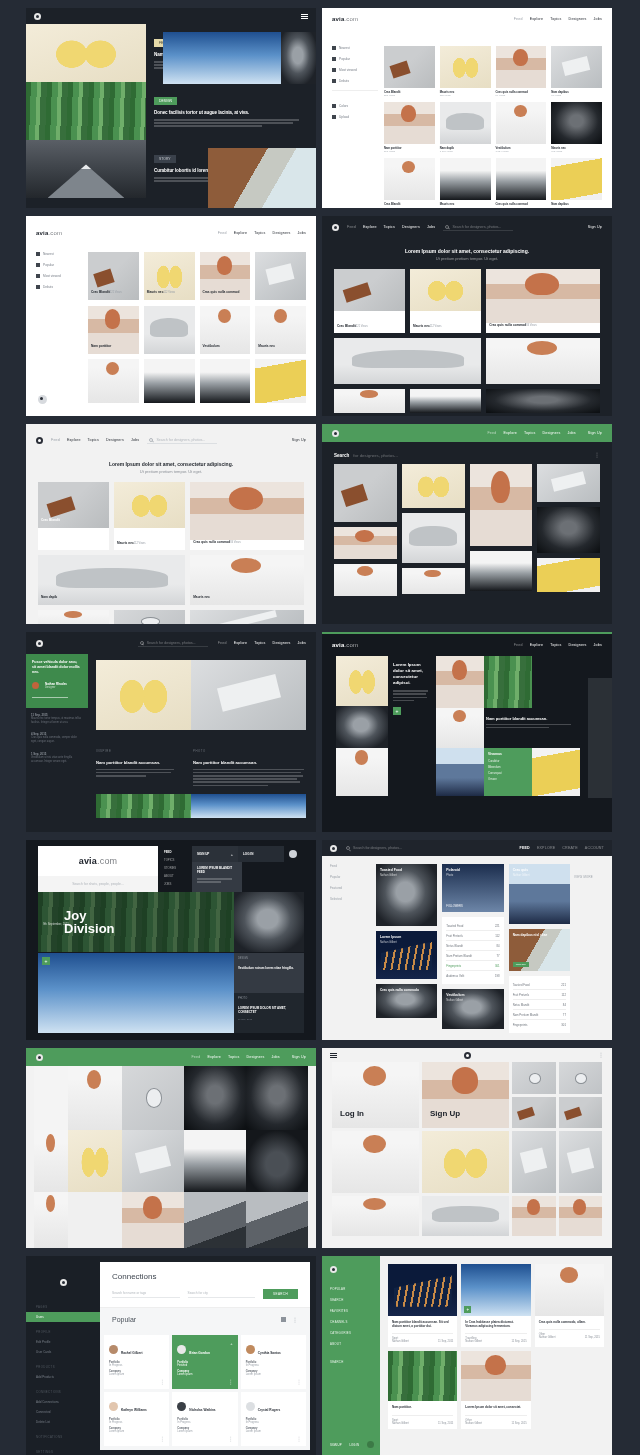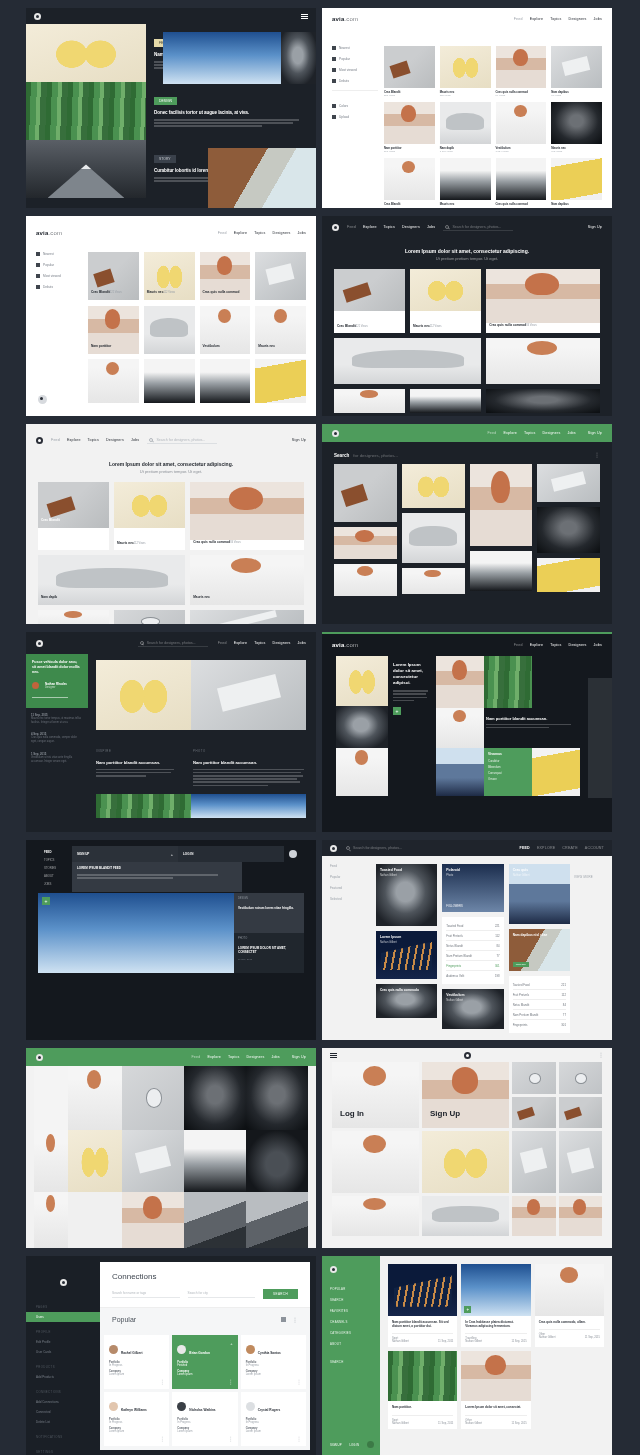--- a/index.html
+++ b/index.html
@@ -740,20 +740,30 @@
           </div>
           <div class="ph ph-yellowcoat" style="width:50%"></div>
         </div>
       </div>
     </div>
     <div style="position:absolute;right:0;top:46px;width:24px;height:120px;background:#2b3036"></div>
   </div>
 
   <div class="screen darker">
     <div style="display:flex;height:52px;padding:6px 12px 0">
+      <div style="width:120px;background:#fff;display:flex;flex-direction:column">
+        <div style="flex:1;display:flex;align-items:center;justify-content:center">
+          <span class="wordmark t-dark" style="font-size:9px">
+            <span>avia</span><span class="tld">.com</span>
+          </span>
+        </div>
+        <div style="height:16px;background:#f4f4f4;display:flex;align-items:center;justify-content:center;font-size:3.4px;color:#b0b5bb">
+          <span>Search for shots, people, people...</span>
+        </div>
+      </div>
       <div style="width:34px;padding:4px 0 0 6px">
         <span style="display:block;font-size:2.8px;color:#fff;font-weight:700;margin-bottom:4px">FEED</span>
         <span style="display:block;font-size:2.8px;color:rgba(255,255,255,.55);margin-bottom:4px">TOPICS</span>
         <span style="display:block;font-size:2.8px;color:rgba(255,255,255,.55);margin-bottom:4px">STORIES</span>
         <span style="display:block;font-size:2.8px;color:rgba(255,255,255,.55);margin-bottom:4px">ABOUT</span>
         <span style="display:block;font-size:2.8px;color:rgba(255,255,255,.55)">JOBS</span>
       </div>
       <div style="flex:1;display:flex;flex-direction:column">
         <div style="display:flex;height:16px">
           <div style="flex:1;background:#2b3139;display:flex;align-items:center;justify-content:space-between;padding:0 5px">
@@ -771,20 +781,31 @@
           <div style="flex:1;background:#343a43;padding:4px 5px">
             <span style="display:block;font-size:3px;color:#fff;font-weight:700">LOREM IPSUM BLANDIT FEED</span>
             <div class="body-lines t-white" style="margin-top:4px">
                 <i style="width:88%"></i>
                 <i style="width:60%"></i>
               </div>
           </div>
           <div style="width:62px"></div>
         </div>
       </div>
+    </div>
+    <div style="display:flex;padding:0 12px;height:60px">
+      <div class="ph ph-bamboo" style="flex:1;position:relative;display:flex;align-items:center">
+        <div style="position:absolute;inset:0;background:rgba(10,14,18,.45)"></div>
+        <div style="position:relative;padding-left:26px">
+          <span style="display:block;font-size:13px;font-weight:700;color:#fff;line-height:1">Joy</span>
+          <span style="display:block;font-size:13px;font-weight:700;color:#fff;line-height:1.05">Division</span>
+        </div>
+        <span style="position:absolute;left:5px;top:50%;font-size:2.8px;color:rgba(255,255,255,.75)">9th September, 2015</span>
+      </div>
+      <div class="ph ph-rock" style="width:70px"></div>
     </div>
     <div style="display:flex;padding:0 12px;height:80px;margin-top:1px">
       <div class="ph ph-sky" style="flex:1;position:relative">
         <span class="btn-green" style="position:absolute;left:4px;top:4px;width:8px;height:8px;padding:0;display:flex;align-items:center;justify-content:center;font-size:5px">+</span>
       </div>
       <div style="width:70px;display:flex;flex-direction:column">
         <div style="flex:1;background:#343a43;padding:4px">
           <span style="display:block;font-size:2.6px;color:#8d939b">DESIGN</span>
           <span style="display:block;font-size:3px;color:#fff;font-weight:700;margin-top:6px;line-height:1.4">Vestibulum rutrum lorem vitae fringilla.</span>
         </div>

